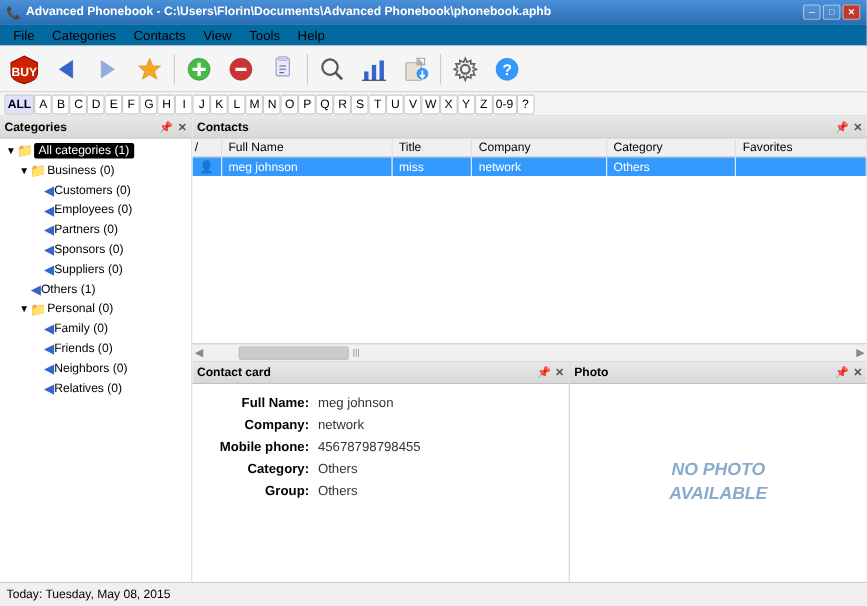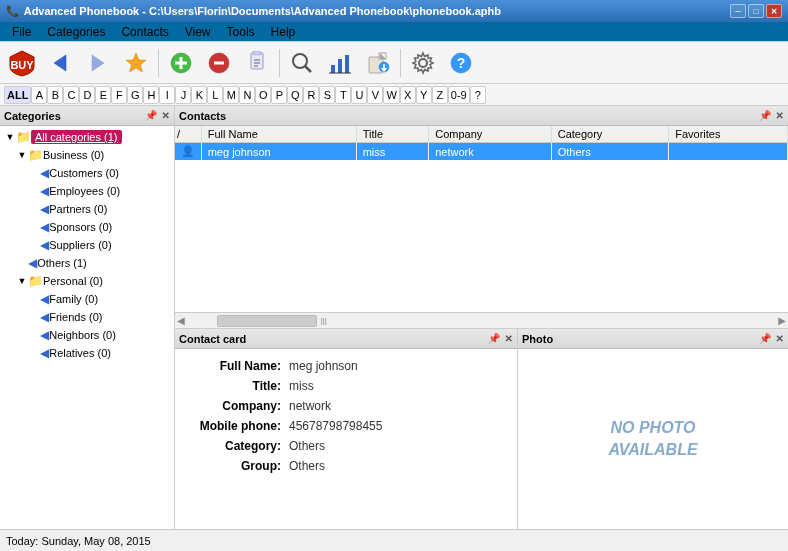--- a/index.html
+++ b/index.html
@@ -388,21 +388,21 @@
         <span class="panel-ctrl">📌</span>
         <span class="panel-ctrl">✕</span>
       </div>
     </div>
     <div class="tree">
 
       <div class="tree-item" style="padding-left:2px;">
         <span class="tree-expand">▼</span>
         <span class="tree-indent" style="width:0px;"></span>
         <span class="folder-icon">📁</span>
-        <span class="tree-label" style="background:#be185d;color:white;padding:1px 4px;border-radius:2px;text-decoration:underline;">All categories (1)</span>
+        <span class="tree-label" style="background:#000000;color:white;padding:1px 4px;border-radius:2px;">All categories (1)</span>
       </div>
 
       <div class="tree-item" style="padding-left:2px;">
         <span style="width:12px;display:inline-block;"></span>
         <span class="tree-expand">▼</span>
         <span class="folder-icon">📁</span>
         <span class="tree-label">Business (0)</span>
       </div>
 
       <div class="tree-item" style="padding-left:2px;">
@@ -536,24 +536,20 @@
             <span class="panel-ctrl">📌</span>
             <span class="panel-ctrl">✕</span>
           </div>
         </div>
         <div class="card-body">
           <div class="card-row">
             <span class="card-label">Full Name:</span>
             <span class="card-value">meg johnson</span>
           </div>
           <div class="card-row">
-            <span class="card-label">Title:</span>
-            <span class="card-value">miss</span>
-          </div>
-          <div class="card-row">
             <span class="card-label">Company:</span>
             <span class="card-value">network</span>
           </div>
           <div class="card-row">
             <span class="card-label">Mobile phone:</span>
             <span class="card-value">45678798798455</span>
           </div>
           <div class="card-row">
             <span class="card-label">Category:</span>
             <span class="card-value">Others</span>
@@ -577,14 +573,14 @@
           <span>NO PHOTO</span>
           <span>AVAILABLE</span>
         </div>
       </div>
 
     </div>
   </div>
 </div>
 
 <div class="status-bar">
-  <span>Today: Sunday, May 08, 2015</span>
+  <span>Today: Tuesday, May 08, 2015</span>
 </div>
 
 </body></html>

